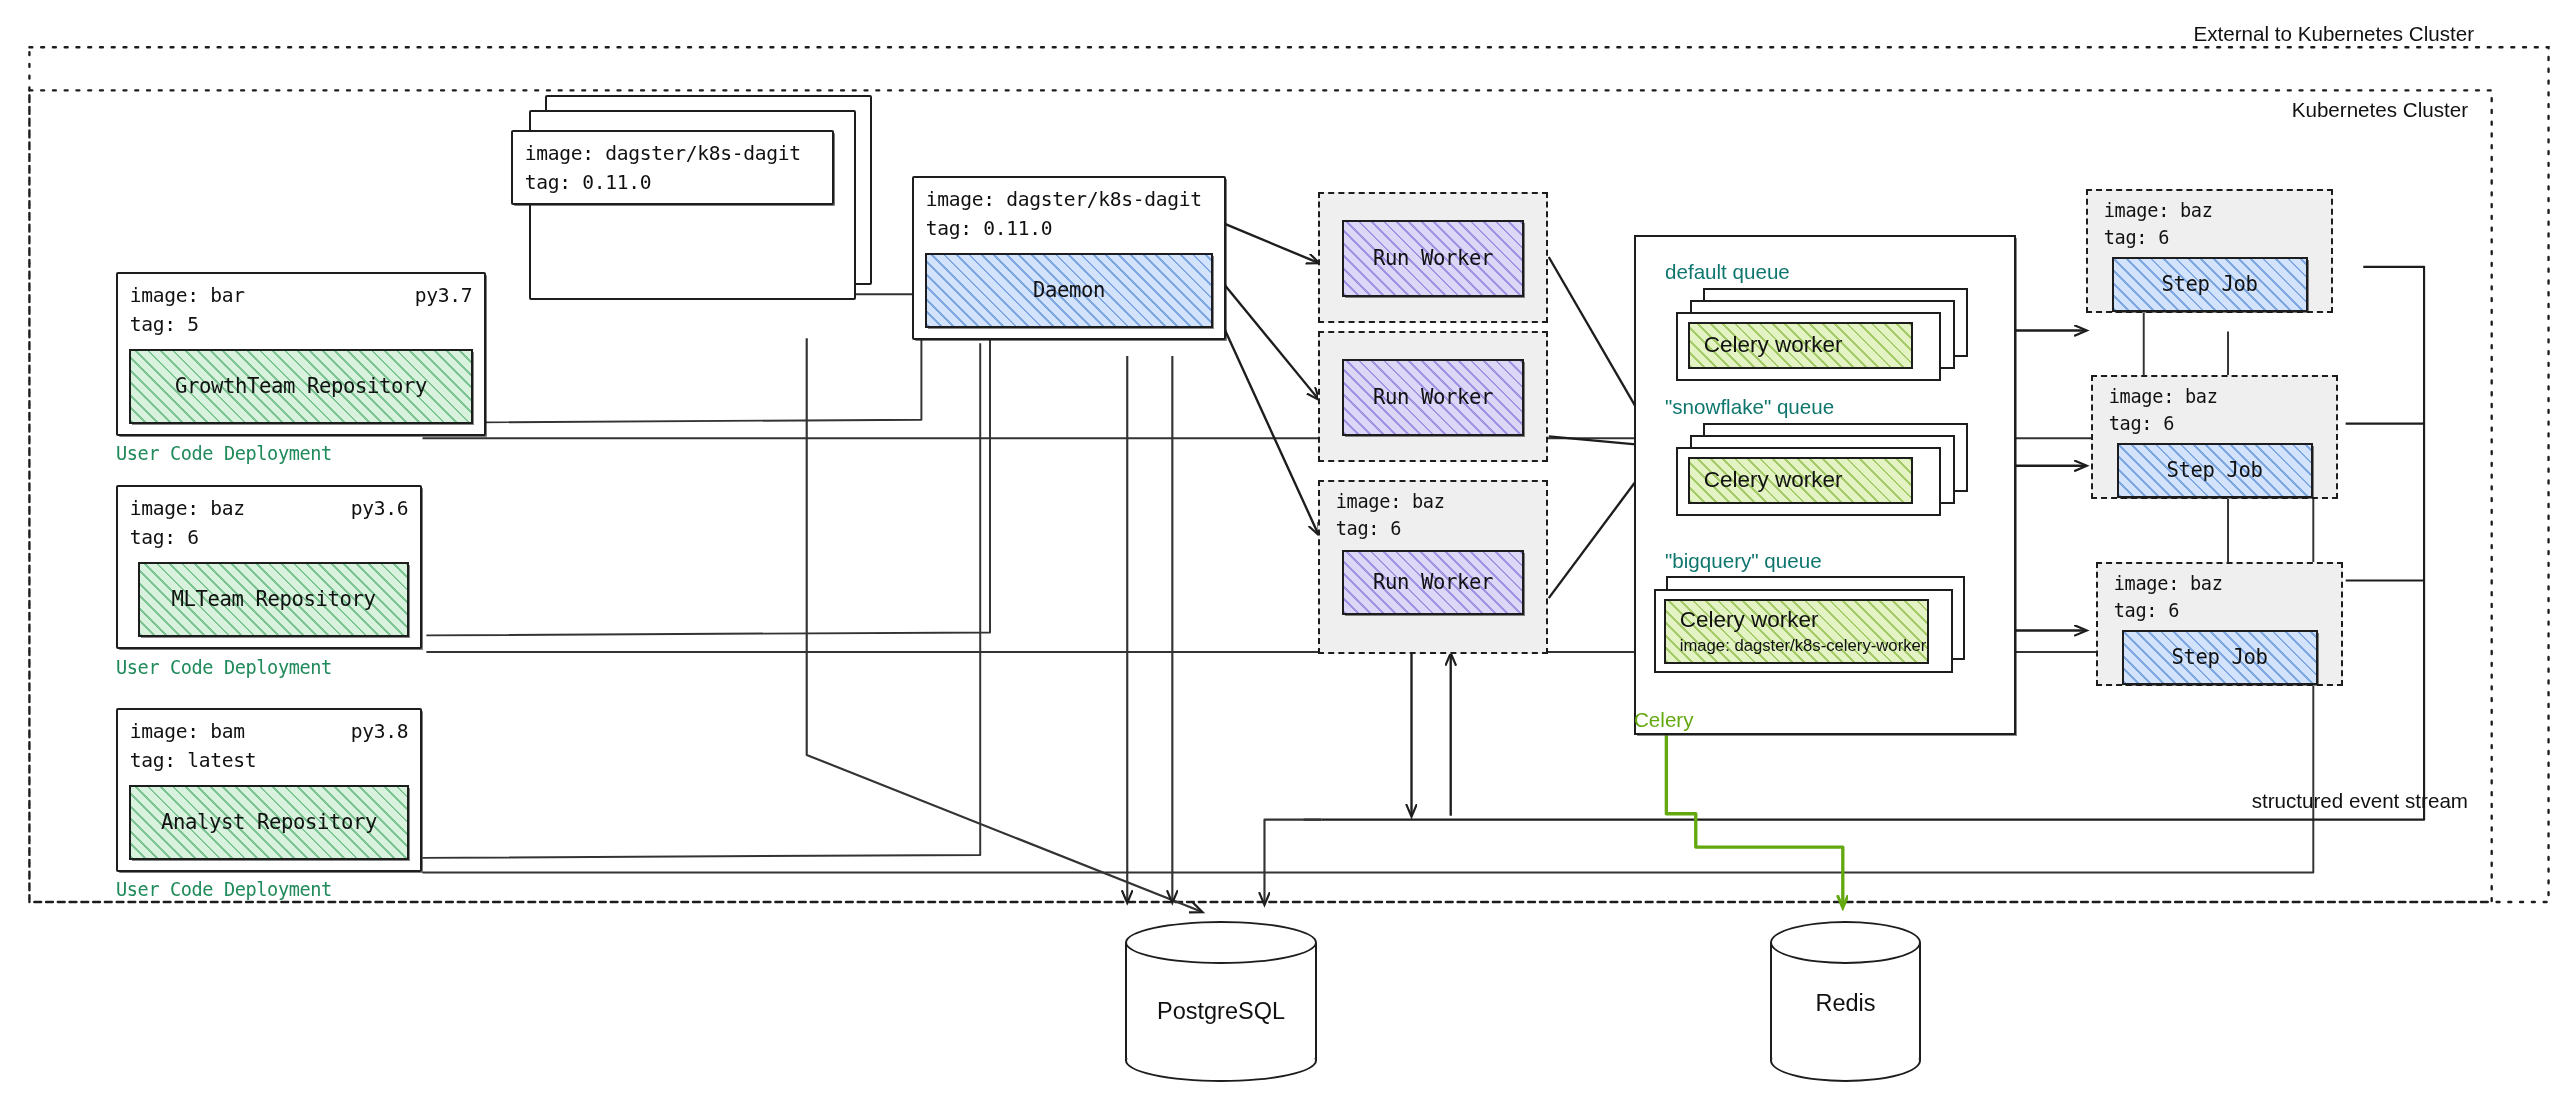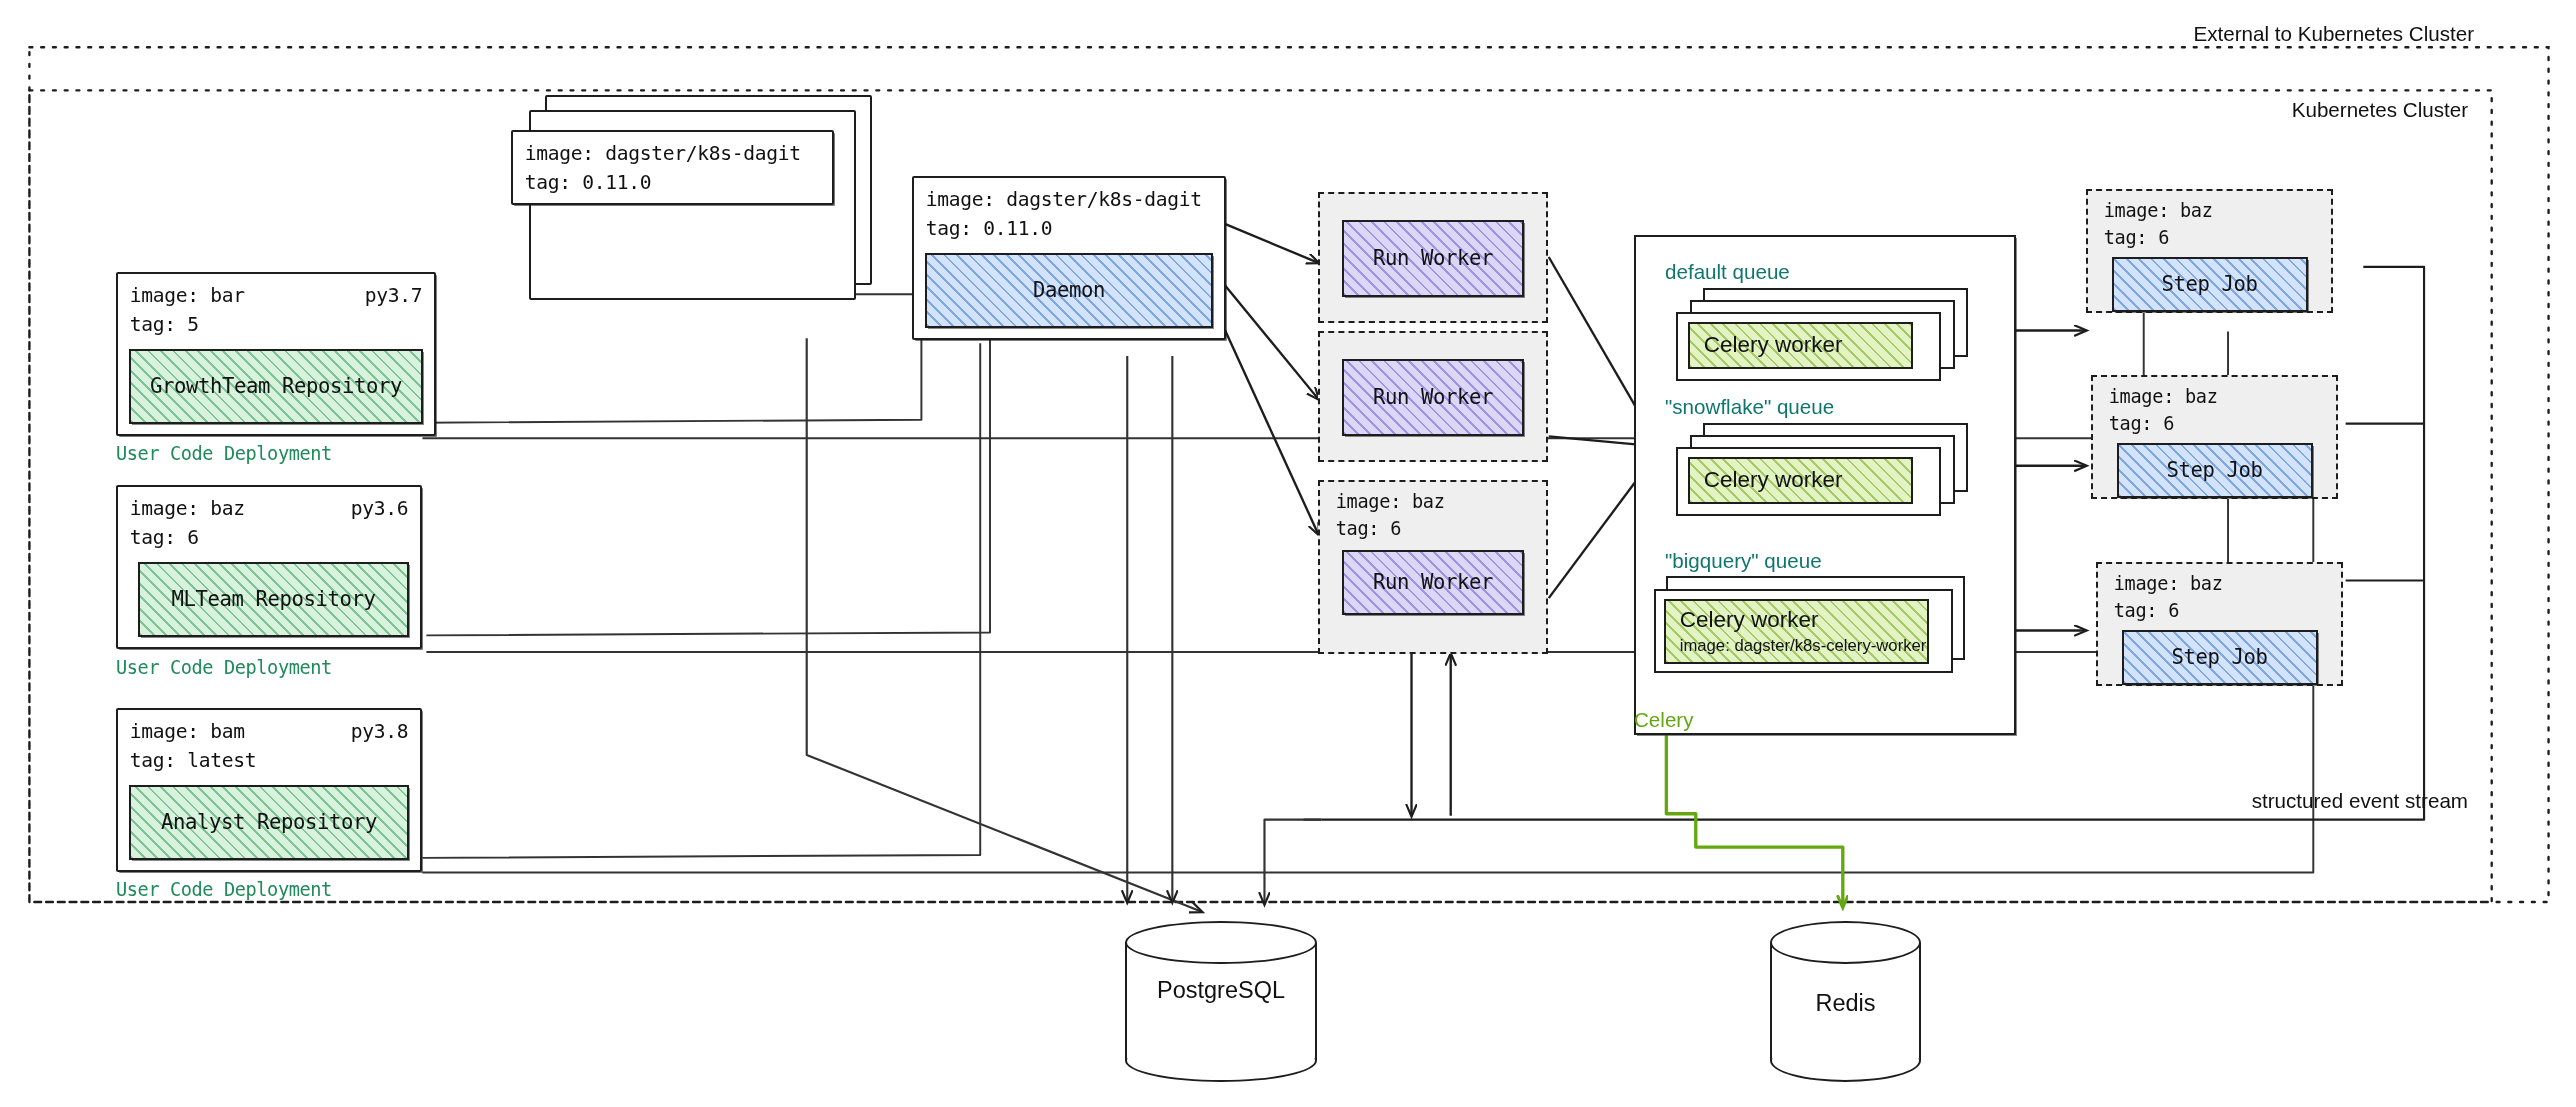--- a/index.html
+++ b/index.html
@@ -149,21 +149,21 @@
 
     <g fill="none" stroke="#63a80f" stroke-width="3.4" stroke-linejoin="round">
       <path d="M1700,750 L1700,830 L1730,830 L1730,864 L1880,864 L1880,925" marker-end="url(#arg)"></path>
     </g>
   </svg>
 
   <div class="region-label" style="right:102px;top:21.6px;">External to Kubernetes Cluster</div>
   <div class="region-label" style="right:108px;top:98px;">Kubernetes Cluster</div>
   <div class="region-label" style="right:108px;top:789px;">structured event stream</div>
 
-  <div class="card node" style="left:116px;top:272px;width:320px;">
+  <div class="card node" style="left:116px;top:272px;width:370px;">
     <div class="meta">
       <span class="l">image: bar</span>
       <span class="r">py3.7</span>
     </div>
     <div class="meta" style="padding-top:0;padding-bottom:7.8px;">
       <span class="l">tag: 5</span>
     </div>
     <div class="inner hatch-green" style="height:71px;">GrowthTeam Repository</div>
   </div>
   <div class="deploy-label" style="left:116px;top:443px;">User Code Deployment</div>
@@ -270,21 +270,21 @@
   <div class="dashbox" style="left:2096px;top:562px;width:247px;height:124px;">
     <div class="meta">image: baz</div>
     <div class="meta" style="padding-top:0;">tag: 6</div>
     <div class="inner hatch-blue" style="height:51px;margin:3.9px 23.5px 11.8px 23.5px;">Step Job</div>
   </div>
 
   <div class="cyl" style="left:1125px;top:921px;width:192px;height:161px;">
     <div class="body"></div>
     <div class="bot"></div>
     <div class="top"></div>
-    <div class="cap" style="top:56px;">PostgreSQL</div>
+    <div class="cap" style="top:77px;">PostgreSQL</div>
   </div>
 
   <div class="cyl" style="left:1770px;top:921px;width:151px;height:161px;">
     <div class="body"></div>
     <div class="bot"></div>
     <div class="top"></div>
     <div class="cap" style="top:69px;">Redis</div>
   </div>
 
 </div>

